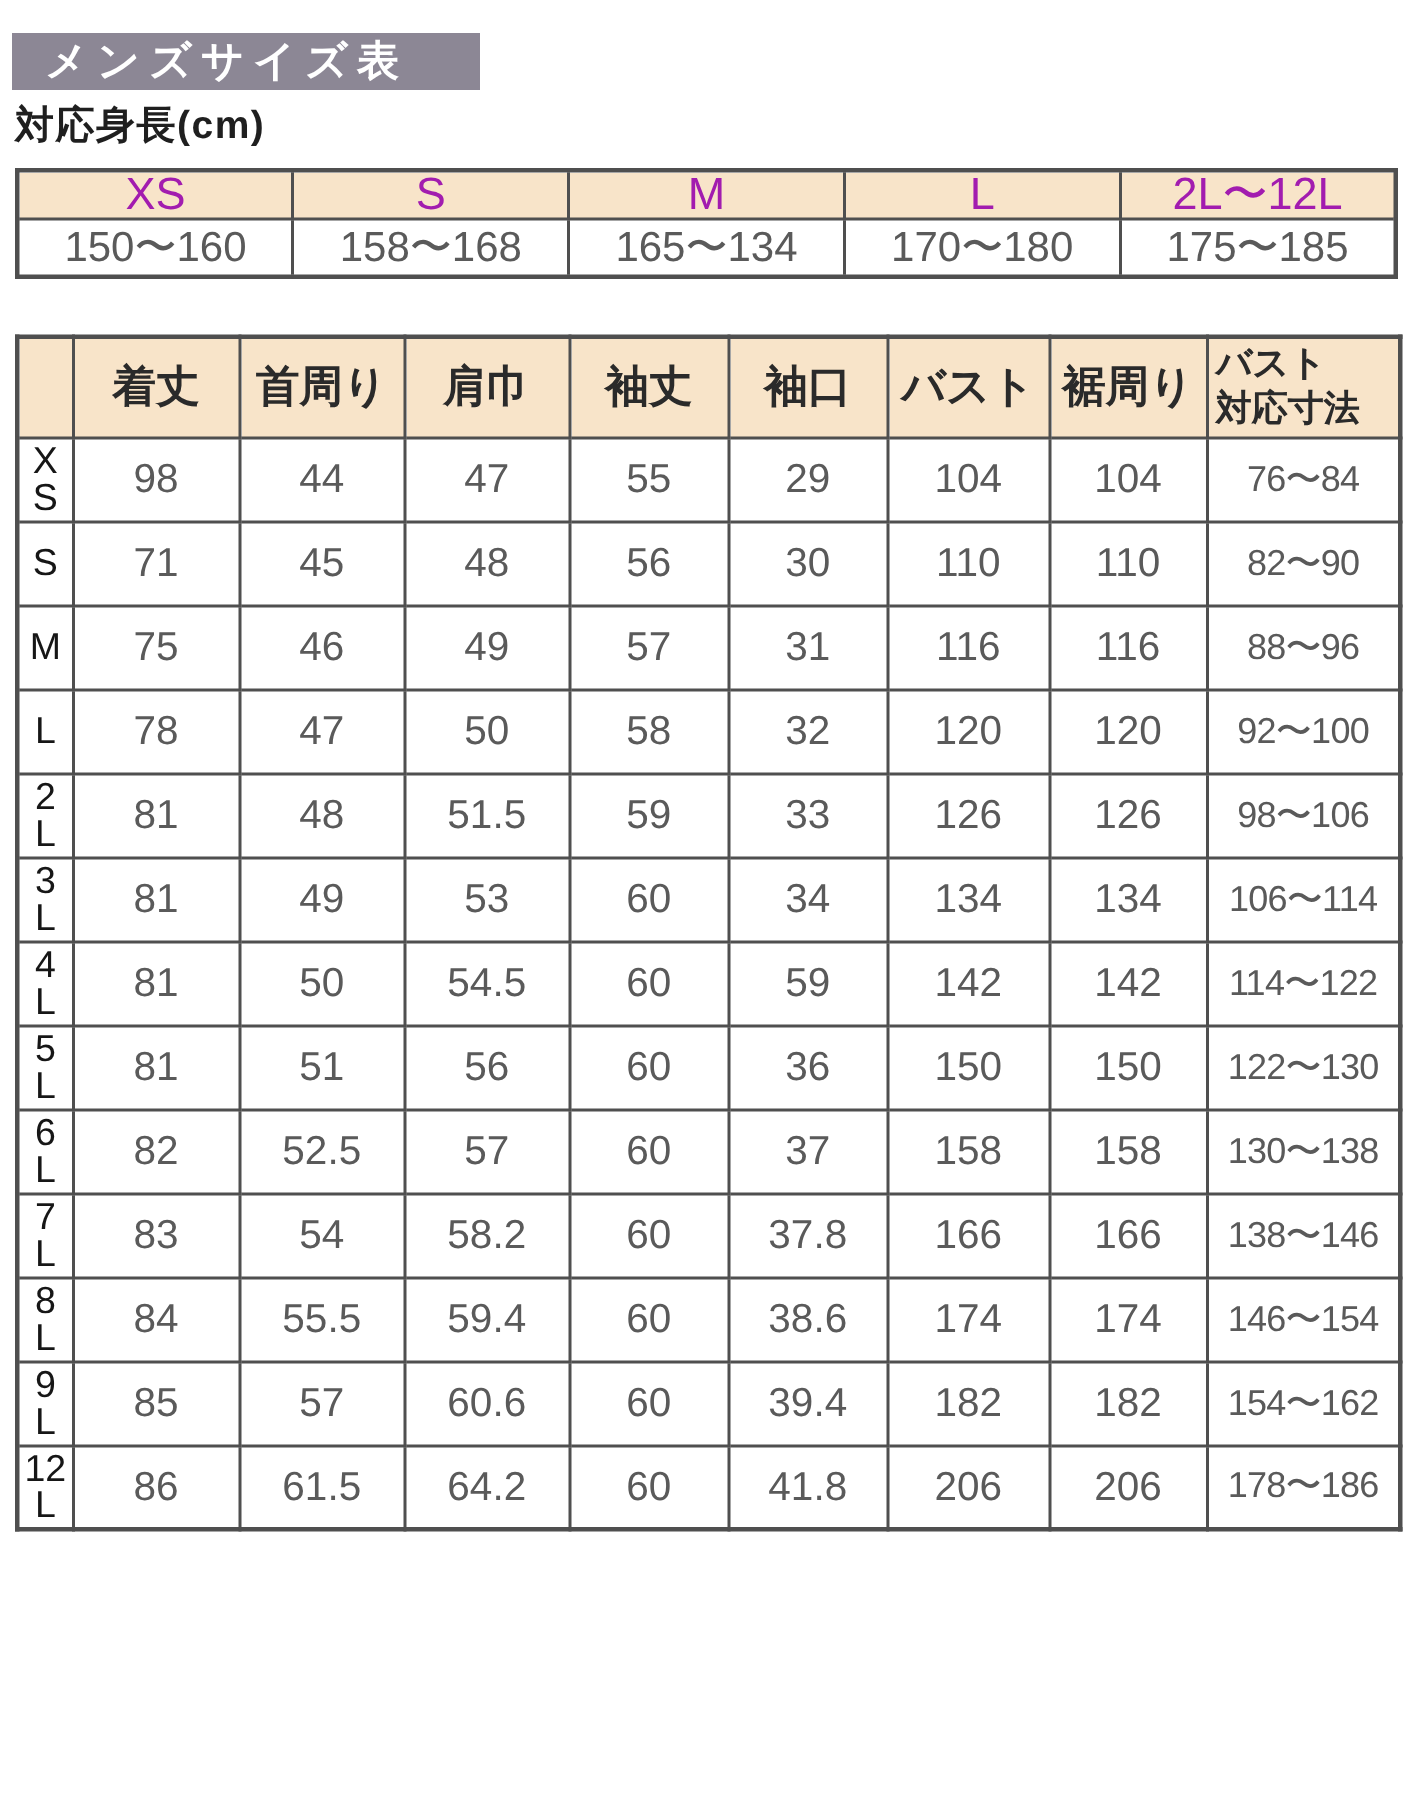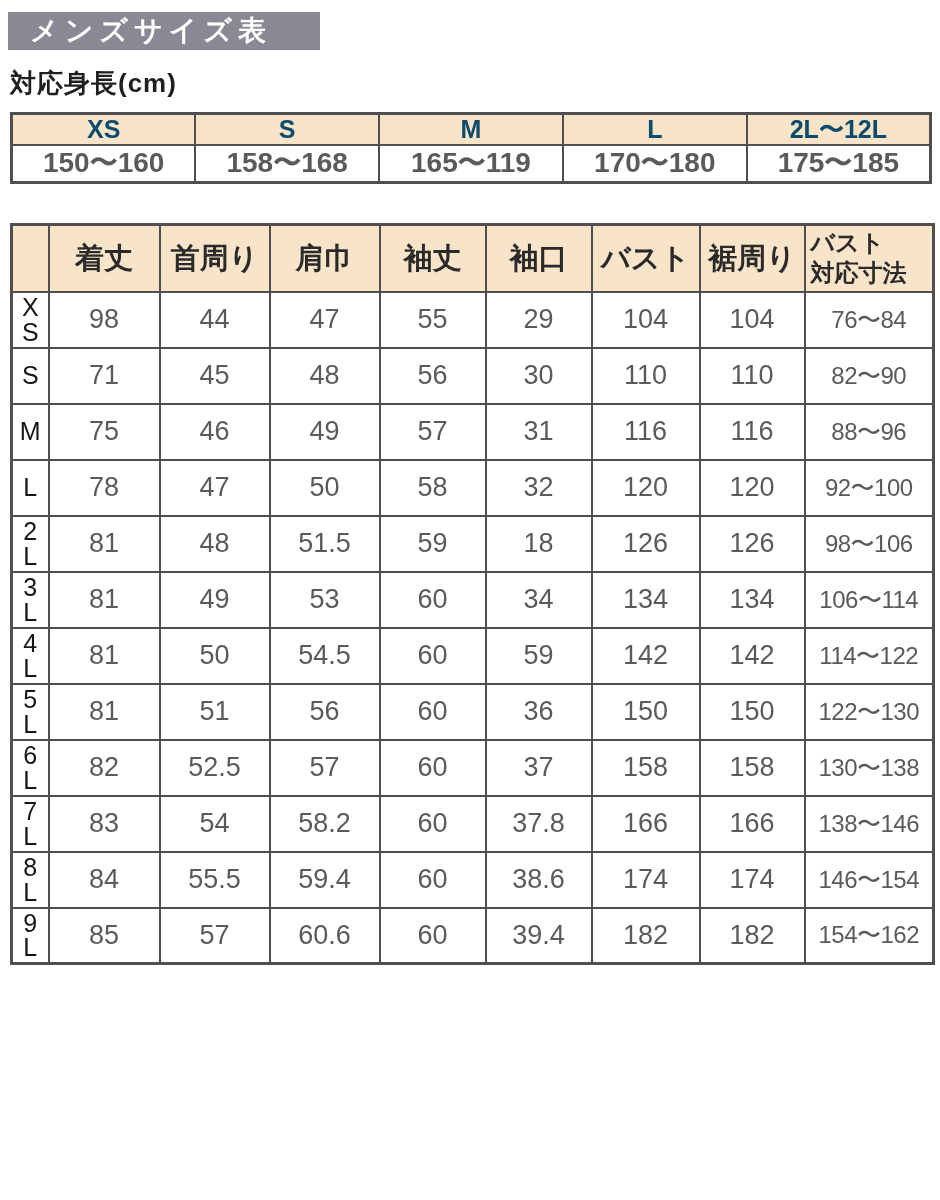--- a/index.html
+++ b/index.html
@@ -10,43 +10,43 @@
     --text-gray:#5a5a5a;
     --page-bg:#ffffff;
   }
   *{box-sizing:border-box;margin:0;padding:0;}
   html,body{background:var(--page-bg);}
   body{
     font-family:"Liberation Sans","DejaVu Sans",sans-serif;
     width:940px;height:1200px;position:relative;overflow:hidden;
   }
   .title-bar{
-    position:absolute;left:8px;top:12px;width:312px;height:38px;
+    position:absolute;left:8px;top:22px;width:312px;height:38px;
     background:var(--title-bg);color:#ffffff;
     font-size:28px;font-weight:bold;line-height:37px;
     padding-left:22px;letter-spacing:6px;white-space:nowrap;
   }
   .height-label{
     position:absolute;left:10px;top:66px;
     font-size:26px;font-weight:bold;color:var(--text-dark);
     letter-spacing:1px;
   }
   table{border-collapse:collapse;table-layout:fixed;}
   td,th{border:2px solid var(--border);vertical-align:middle;text-align:center;overflow:hidden;}
   .height-table{
     position:absolute;left:10px;top:112px;width:922px;
     border:3px solid var(--border);
   }
   .height-table th{
     background:var(--header-bg);height:31px;
-    font-size:25px;font-weight:bold;color:#0c4a6e;line-height:1;
+    font-size:30px;font-weight:normal;color:#a21caf;line-height:1;
   }
   .height-table td{
     background:#ffffff;height:38px;
-    font-size:28px;font-weight:bold;color:var(--text-gray);line-height:1;
+    font-size:28px;font-weight:normal;color:var(--text-gray);line-height:1;
   }
   .size-table{
     position:absolute;left:10px;top:223px;width:922px;
     border:3px solid var(--border);
   }
   .size-table thead th{
     background:var(--header-bg);height:67px;
     font-size:29px;font-weight:bold;color:#2a2a2a;line-height:1.15;
   }
   .size-table thead th.last-col{
@@ -85,21 +85,21 @@
         <th>S</th>
         <th>M</th>
         <th>L</th>
         <th>2L〜12L</th>
       </tr>
   </thead>
   <tbody>
     <tr id="height-value-row">
         <td>150〜160</td>
         <td>158〜168</td>
-        <td>165〜119</td>
+        <td>165〜134</td>
         <td>170〜180</td>
         <td>175〜185</td>
       </tr>
   </tbody>
 </table>
 
 <table class="size-table">
   <colgroup>
     <col class="c-label">
       <col class="c-kitake">
@@ -181,21 +181,21 @@
       </tr>
       <tr>
         <th>
           <div>2</div>
           <div>L</div>
         </th>
         <td>81</td>
         <td>48</td>
         <td>51.5</td>
         <td>59</td>
-        <td>18</td>
+        <td>33</td>
         <td>126</td>
         <td>126</td>
         <td class="last-col">98〜106</td>
       </tr>
       <tr>
         <th>
           <div>3</div>
           <div>L</div>
         </th>
         <td>81</td>
@@ -284,14 +284,28 @@
         </th>
         <td>85</td>
         <td>57</td>
         <td>60.6</td>
         <td>60</td>
         <td>39.4</td>
         <td>182</td>
         <td>182</td>
         <td class="last-col">154〜162</td>
       </tr>
+      <tr>
+        <th>
+          <div>12</div>
+          <div>L</div>
+        </th>
+        <td>86</td>
+        <td>61.5</td>
+        <td>64.2</td>
+        <td>60</td>
+        <td>41.8</td>
+        <td>206</td>
+        <td>206</td>
+        <td class="last-col">178〜186</td>
+      </tr>
     </tbody>
 </table>
 
 </body></html>

